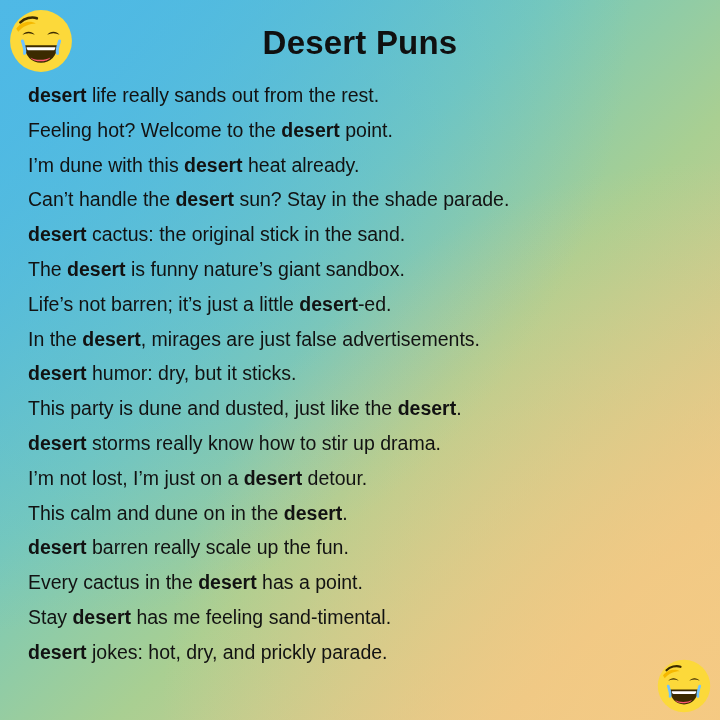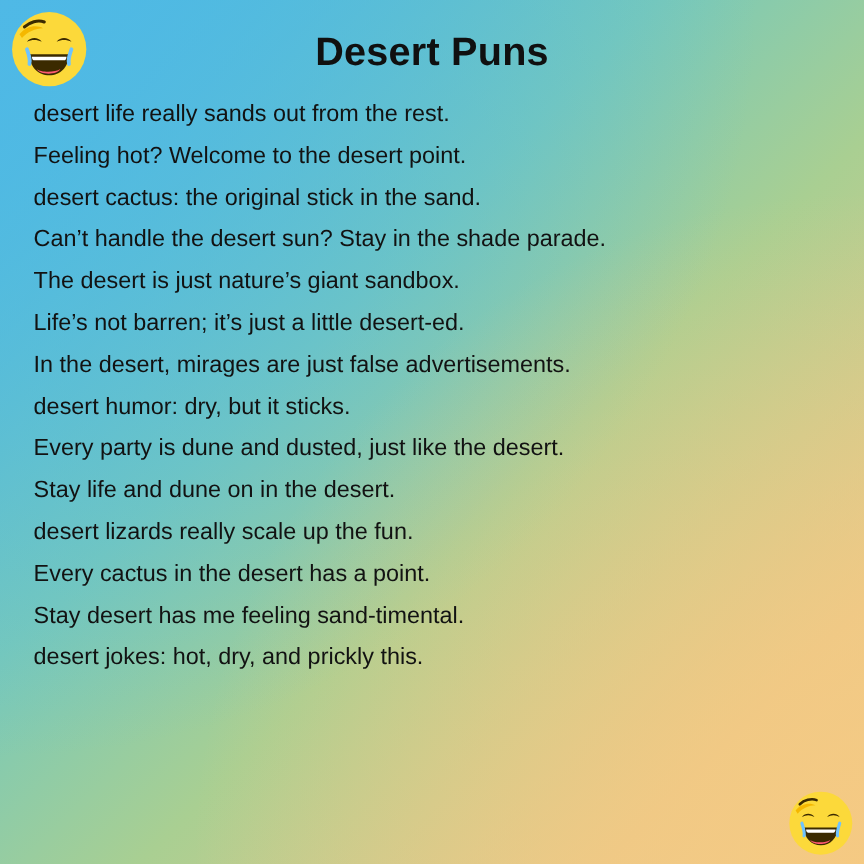--- a/index.html
+++ b/index.html
@@ -40,21 +40,21 @@
     left: 28px;
     width: 672px;
   }
   .line {
     font-size: 19.5px;
     line-height: 34.8px;
     color: #121212;
     white-space: nowrap;
   }
   .line b {
-    font-weight: normal;
+    font-weight: bold;
   }
   .emoji {
     position: absolute;
     width: 66px;
     height: 66px;
     border-radius: 50%;
   }
   .emoji svg {
     display: block;
     width: 100%;
@@ -89,32 +89,35 @@
       <path d="M14 32c2 6 3 9 2 12" stroke="#6fc3ff" stroke-width="3" fill="none" stroke-linecap="round"></path>
       <path d="M50 32c-2 6-3 9-2 12" stroke="#6fc3ff" stroke-width="3" fill="none" stroke-linecap="round"></path>
     </svg>
   </div>
 
   <div class="title">Desert Puns</div>
 
   <div class="lines">
       <div class="line"><b>desert</b><span> life really sands out from the rest.</span></div>
       <div class="line"><span>Feeling hot? Welcome to the </span><b>desert</b><span> point.</span></div>
+      <div class="line"><span>I’m dune with this </span><b>desert</b><span> heat already.</span></div>
+      <div class="line"><span>Can’t handle the </span><b>desert</b><span> sun? Stay in the shade parade.</span></div>
       <div class="line"><b>desert</b><span> cactus: the original stick in the sand.</span></div>
-      <div class="line"><span>Can’t handle the </span><b>desert</b><span> sun? Stay in the shade parade.</span></div>
-      <div class="line"><span>The </span><b>desert</b><span> is just nature’s giant sandbox.</span></div>
+      <div class="line"><span>The </span><b>desert</b><span> is funny nature’s giant sandbox.</span></div>
       <div class="line"><span>Life’s not barren; it’s just a little </span><b>desert</b><span>-ed.</span></div>
       <div class="line"><span>In the </span><b>desert</b><span>, mirages are just false advertisements.</span></div>
       <div class="line"><b>desert</b><span> humor: dry, but it sticks.</span></div>
-      <div class="line"><span>Every party is dune and dusted, just like the </span><b>desert</b><span>.</span></div>
-      <div class="line"><span>Stay life and dune on in the </span><b>desert</b><span>.</span></div>
-      <div class="line"><b>desert</b><span> lizards really scale up the fun.</span></div>
+      <div class="line"><span>This party is dune and dusted, just like the </span><b>desert</b><span>.</span></div>
+      <div class="line"><b>desert</b><span> storms really know how to stir up drama.</span></div>
+      <div class="line"><span>I’m not lost, I’m just on a </span><b>desert</b><span> detour.</span></div>
+      <div class="line"><span>This calm and dune on in the </span><b>desert</b><span>.</span></div>
+      <div class="line"><b>desert</b><span> barren really scale up the fun.</span></div>
       <div class="line"><span>Every cactus in the </span><b>desert</b><span> has a point.</span></div>
       <div class="line"><span>Stay </span><b>desert</b><span> has me feeling sand-timental.</span></div>
-      <div class="line"><b>desert</b><span> jokes: hot, dry, and prickly this.</span></div>
+      <div class="line"><b>desert</b><span> jokes: hot, dry, and prickly parade.</span></div>
     </div>
 
   <div class="emoji emoji-bottom-right">
     <svg viewBox="0 0 64 64" aria-hidden="true">
       <circle cx="32" cy="32" r="30" fill="#fcd93a"></circle>
       <path d="M8 20c5-7 14-8 19-5-6 0-13 3-17 8z" fill="#f5b800"></path>
       <path d="M12 14c4-4 11-6 16-4" stroke="#3b2a00" stroke-width="2.5" fill="none" stroke-linecap="round"></path>
       <path d="M14 26c3-4 9-4 12 0-4-2-8-2-12 0z" fill="#3b2a00"></path>
       <path d="M38 26c3-4 9-4 12 0-4-2-8-2-12 0z" fill="#3b2a00"></path>
       <path d="M16 36h32c0 10-7 17-16 17s-16-7-16-17z" fill="#3b2a00"></path>

